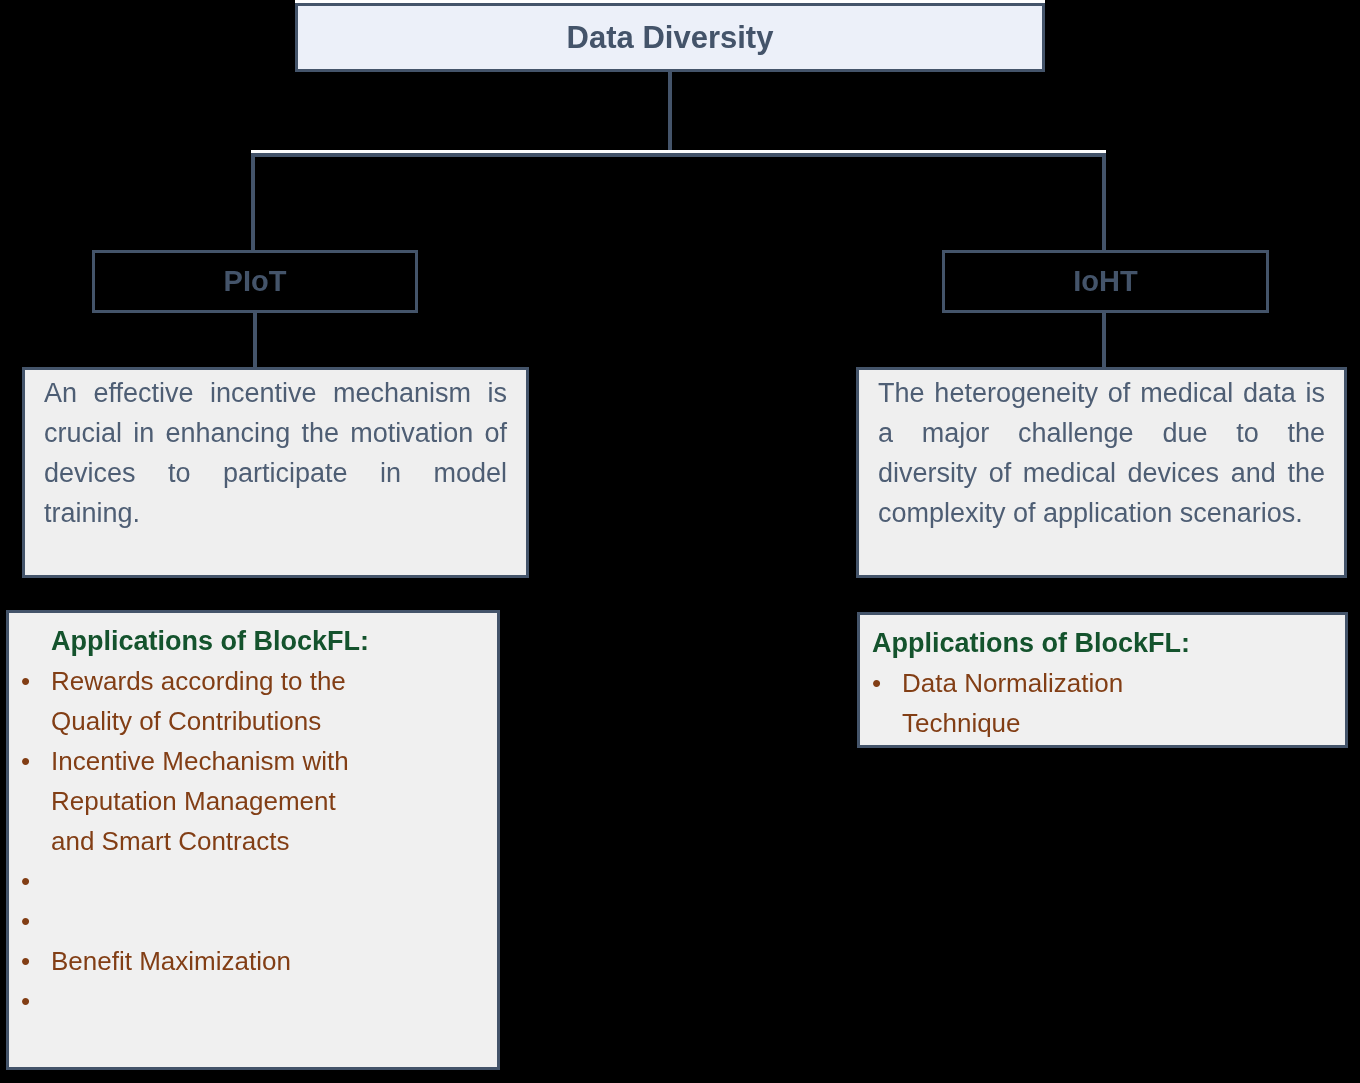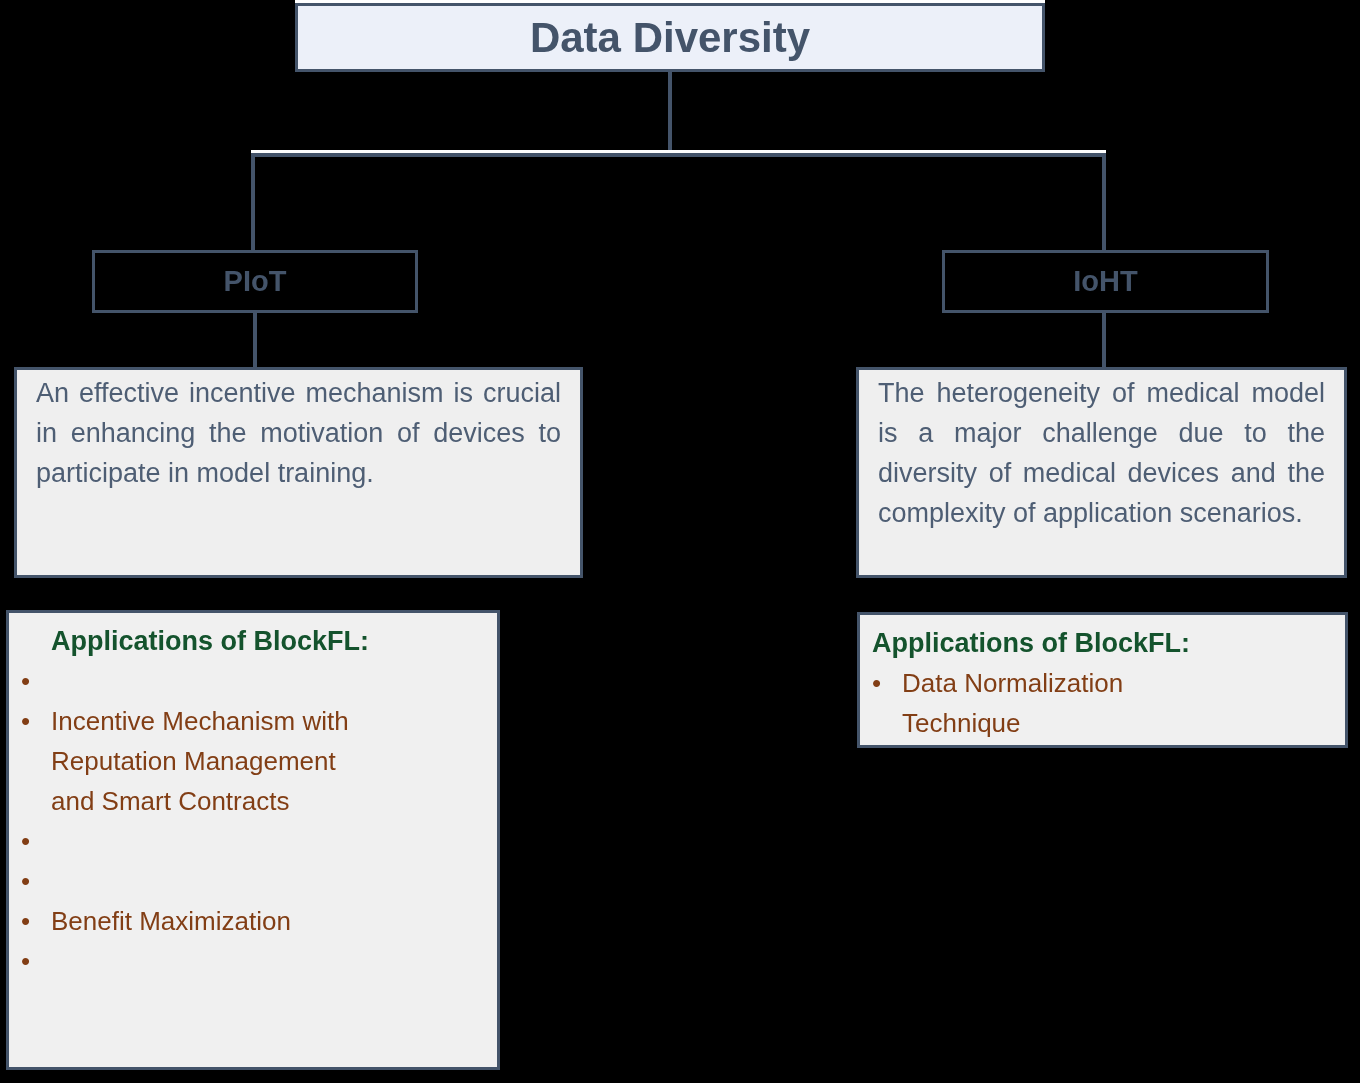--- a/index.html
+++ b/index.html
@@ -41,21 +41,21 @@
     border: 3px solid #44546A;
     display: flex;
     align-items: center;
     justify-content: center;
     color: #44546A;
     font-weight: bold;
   }
   .root-box {
     left: 295px; top: 3px; width: 750px; height: 69px;
     background: #ECF0F9;
-    font-size: 42px;
+    font-size: 31px;
   }
   .branch-box {
     background: transparent;
     font-size: 29px;
     height: 63px;
     top: 250px;
   }
   .piot-box { left: 92px;  width: 326px; }
   .ioht-box { left: 942px; width: 327px; text-align: right; }
 
@@ -67,21 +67,21 @@
     background: #EFEFEF;
     top: 367px;
     height: 211px;
     padding: 3px 19px;
     font-size: 27px;
     line-height: 40px;
     color: #4E5E74;
     text-align: justify;
     overflow: hidden;
   }
-  .piot-desc { left: 14px;   width: 569px; }
+  .piot-desc { left: 22px;   width: 507px; }
   .ioht-desc { left: 856px; width: 491px; }
   .desc-box p { margin: 0; }
 
   
   .apps-box {
     position: absolute;
     box-sizing: border-box;
     border: 3px solid #44546A;
     background: #F0F0F0;
     padding: 8px 12px 0 12px;
@@ -135,28 +135,29 @@
     <span>PIoT</span>
   </div>
   <div class="node branch-box ioht-box">
     <span>IoHT</span>
   </div>
 
   <div class="desc-box piot-desc">
     <p>An effective incentive mechanism is crucial in enhancing the motivation of devices to participate in model training.</p>
   </div>
   <div class="desc-box ioht-desc">
-    <p>The heterogeneity of medical model is a major challenge due to the diversity of medical devices and the complexity of application scenarios.</p>
+    <p>The heterogeneity of medical data is a major challenge due to the diversity of medical devices and the complexity of application scenarios.</p>
   </div>
 
   <div class="apps-box piot-apps">
     <div class="apps-header">Applications of BlockFL:</div>
     <ul>
       <li>
         <span class="blt">•</span>
+        <span class="li-text">Rewards according to the Quality of Contributions</span>
       </li>
       <li>
         <span class="blt">•</span>
         <span class="li-text">Incentive Mechanism with Reputation Management and Smart Contracts</span>
       </li>
       <li>
         <span class="blt">•</span>
       </li>
       <li>
         <span class="blt">•</span>

